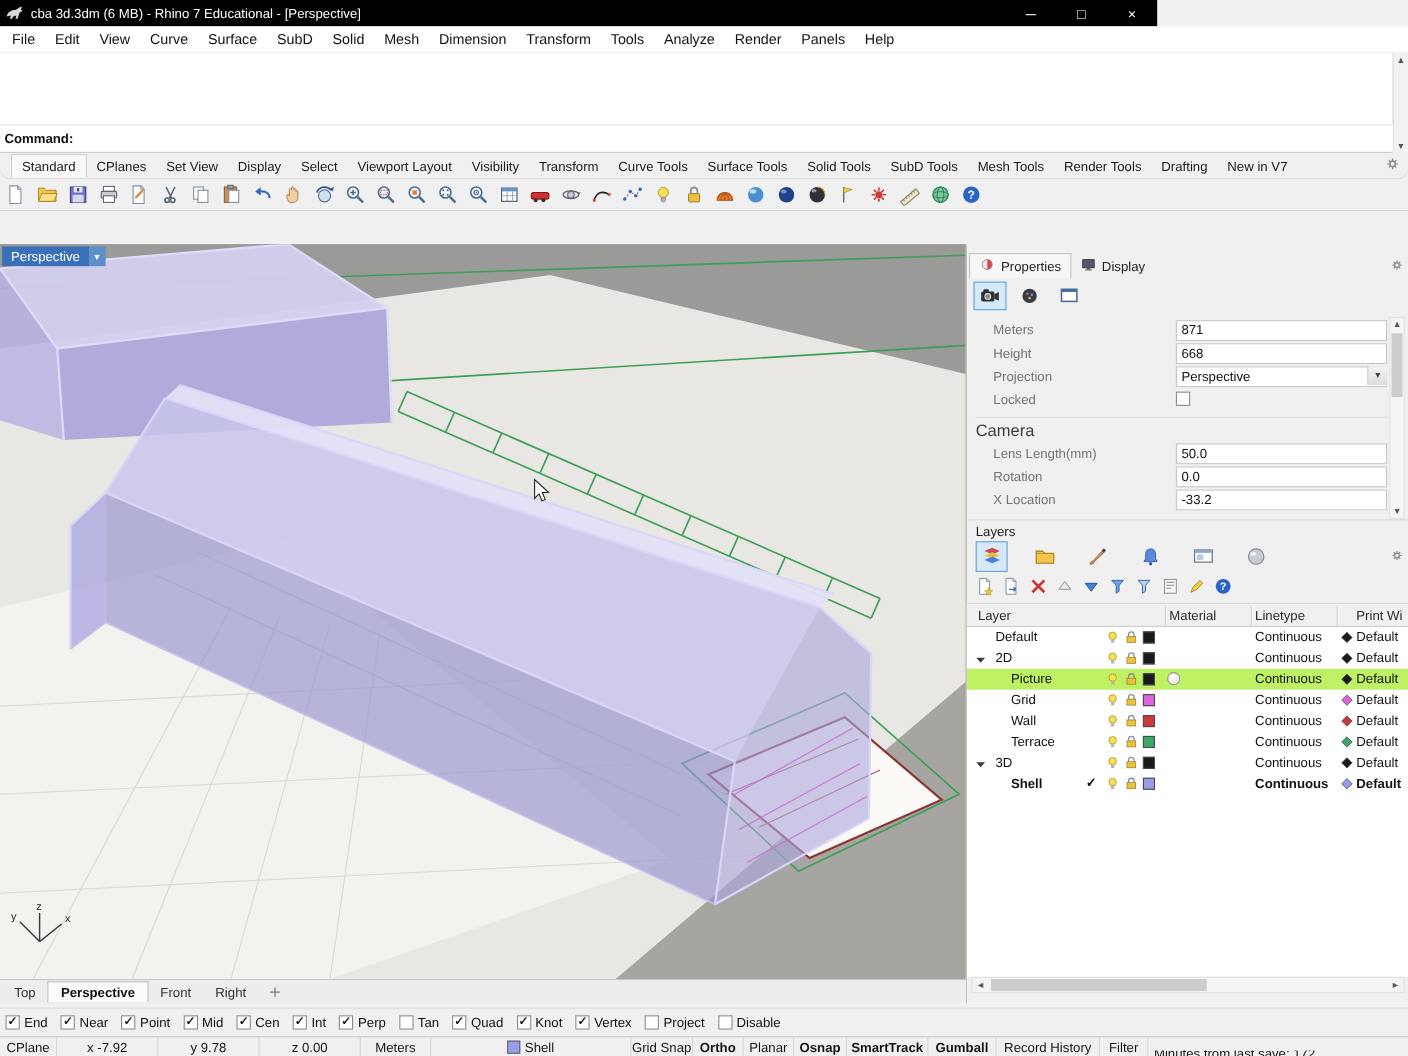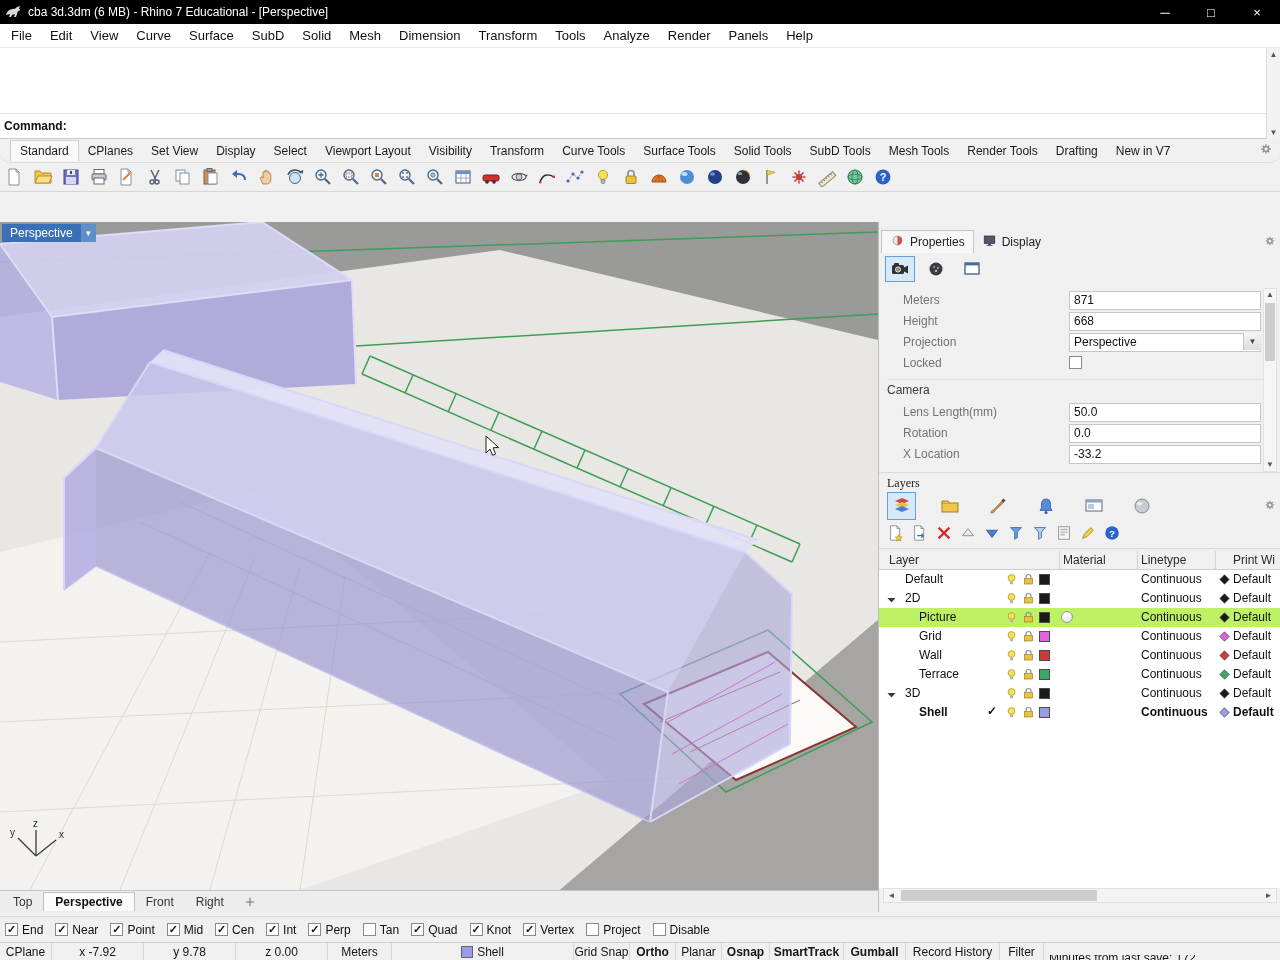--- a/index.html
+++ b/index.html
@@ -1,18 +1,18 @@
 <!DOCTYPE html>
 <html><head>
 <meta charset="utf-8">
 <style>
   html,body{margin:0;padding:0;width:1280px;height:960px;overflow:hidden;
     font-family:"Liberation Sans",sans-serif;font-size:12px;background:#f0f0f0;color:#111;}
   
-  #titlebar{position:absolute;top:0;left:0;width:1280px;height:24px;background:#000;color:#fff;display:flex;align-items:center;}
+  #titlebar{position:absolute;top:0;left:0;width:1052px;height:24px;background:#000;color:#fff;display:flex;align-items:center;}
   #titlebar .logo{margin-left:5px;display:flex;align-items:center;}
   #titlebar .ttl{margin-left:7px;font-size:12px;}
   .win-controls{margin-left:auto;display:flex;height:100%;}
   .win-btn{width:46px;height:100%;display:flex;align-items:center;justify-content:center;font-size:13px;color:#fff;}
   
   #menubar{position:absolute;top:24px;left:0;width:1280px;height:24px;background:#fff;display:flex;align-items:center;padding-left:2px;border-bottom:1px solid #ececec;box-sizing:border-box;}
   .menu-item{padding:3px 9px;font-size:13px;color:#101010;}
   
   #cmd-history{position:absolute;top:48px;left:0;width:1266px;height:65px;background:#fff;}
   #cmd-scroll{position:absolute;top:48px;left:1266px;width:14px;height:91px;background:#f2f2f2;border-left:1px solid #ddd;box-sizing:border-box;}
@@ -40,25 +40,25 @@
   .ptab.active{background:#f7f7f7;border:1px solid #c4c4c4;border-bottom:none;}
   .panel-gear{position:absolute;}
   .vt-btn{width:28px;height:24px;display:flex;align-items:center;justify-content:center;border:1px solid transparent;}
   .vt-btn.active{background:#d6e9f9;border-color:#66a0d8;}
   #viewtoolbar{position:absolute;top:34px;left:6px;display:flex;gap:6px;}
   .prop-row{position:absolute;left:0;width:384px;height:21px;}
   .prop-label{position:absolute;left:24px;top:3px;color:#737373;}
   .prop-field{position:absolute;left:190px;top:1px;width:182px;height:15px;background:#fff;border:1px solid #c6c6c6;padding:1px 4px;color:#101010;}
   .dd-btn{position:absolute;right:-1px;top:-1px;width:17px;height:17px;background:linear-gradient(#f4f4f4,#dcdcdc);border-left:1px solid #c6c6c6;font-size:8px;color:#444;display:flex;align-items:center;justify-content:center;}
   .cbx{width:13px;height:13px;background:#fff;border:1px solid #8a8a8a;box-sizing:border-box;display:inline-flex;align-items:center;justify-content:center;font-size:11px;font-weight:bold;color:#1a1a1a;line-height:1;}
-  #camera-header{position:absolute;left:8px;top:157px;width:386px;color:#3a3a3a;font-size:12px;padding-top:3px;border-top:1px solid #e0e0e0;}
+  #camera-header{position:absolute;left:8px;top:157px;width:386px;color:#3a3a3a;font-size:15px;padding-top:3px;border-top:1px solid #e0e0e0;}
   #props-scroll{position:absolute;left:384px;top:66px;width:14px;height:184px;background:#f5f5f5;border:1px solid #e2e2e2;box-sizing:border-box;}
   #props-scroll .thumb{position:absolute;left:1px;top:14px;width:10px;height:58px;background:#cdcdcd;}
   #props-scroll .sa{position:absolute;left:0;width:12px;height:12px;font-size:8px;color:#555;text-align:center;line-height:12px;}
-  #layers-title{position:absolute;left:8px;top:254px;color:#1a1a1a;font-family:Liberation Serif, serif;}
+  #layers-title{position:absolute;left:8px;top:254px;color:#1a1a1a;}
   #layerstabs{position:absolute;top:270px;left:8px;display:flex;gap:19px;}
   .ltab{width:27px;height:26px;display:flex;align-items:center;justify-content:center;border:1px solid transparent;}
   .ltab.active{background:#d6e9f9;border-color:#66a0d8;}
   #layerstoolbar{position:absolute;top:300px;left:6px;display:flex;gap:3px;}
   .lt-icon{width:21px;height:21px;display:flex;align-items:center;justify-content:center;}
   #layerheader{position:absolute;top:326px;left:0;width:402px;height:22px;background:#f0f0f0;border-top:1px solid #d8d8d8;border-bottom:1px solid #cfcfcf;box-sizing:border-box;overflow:hidden;}
   #layerheader .h{position:absolute;top:4px;color:#2a2a2a;}
   #layerheader .sep{position:absolute;top:2px;width:1px;height:18px;background:#d4d4d4;}
   #layerbody{position:absolute;top:348px;left:0;width:402px;height:318px;background:#fff;overflow:hidden;}
   .lrow{position:absolute;left:0;width:402px;height:19px;}

